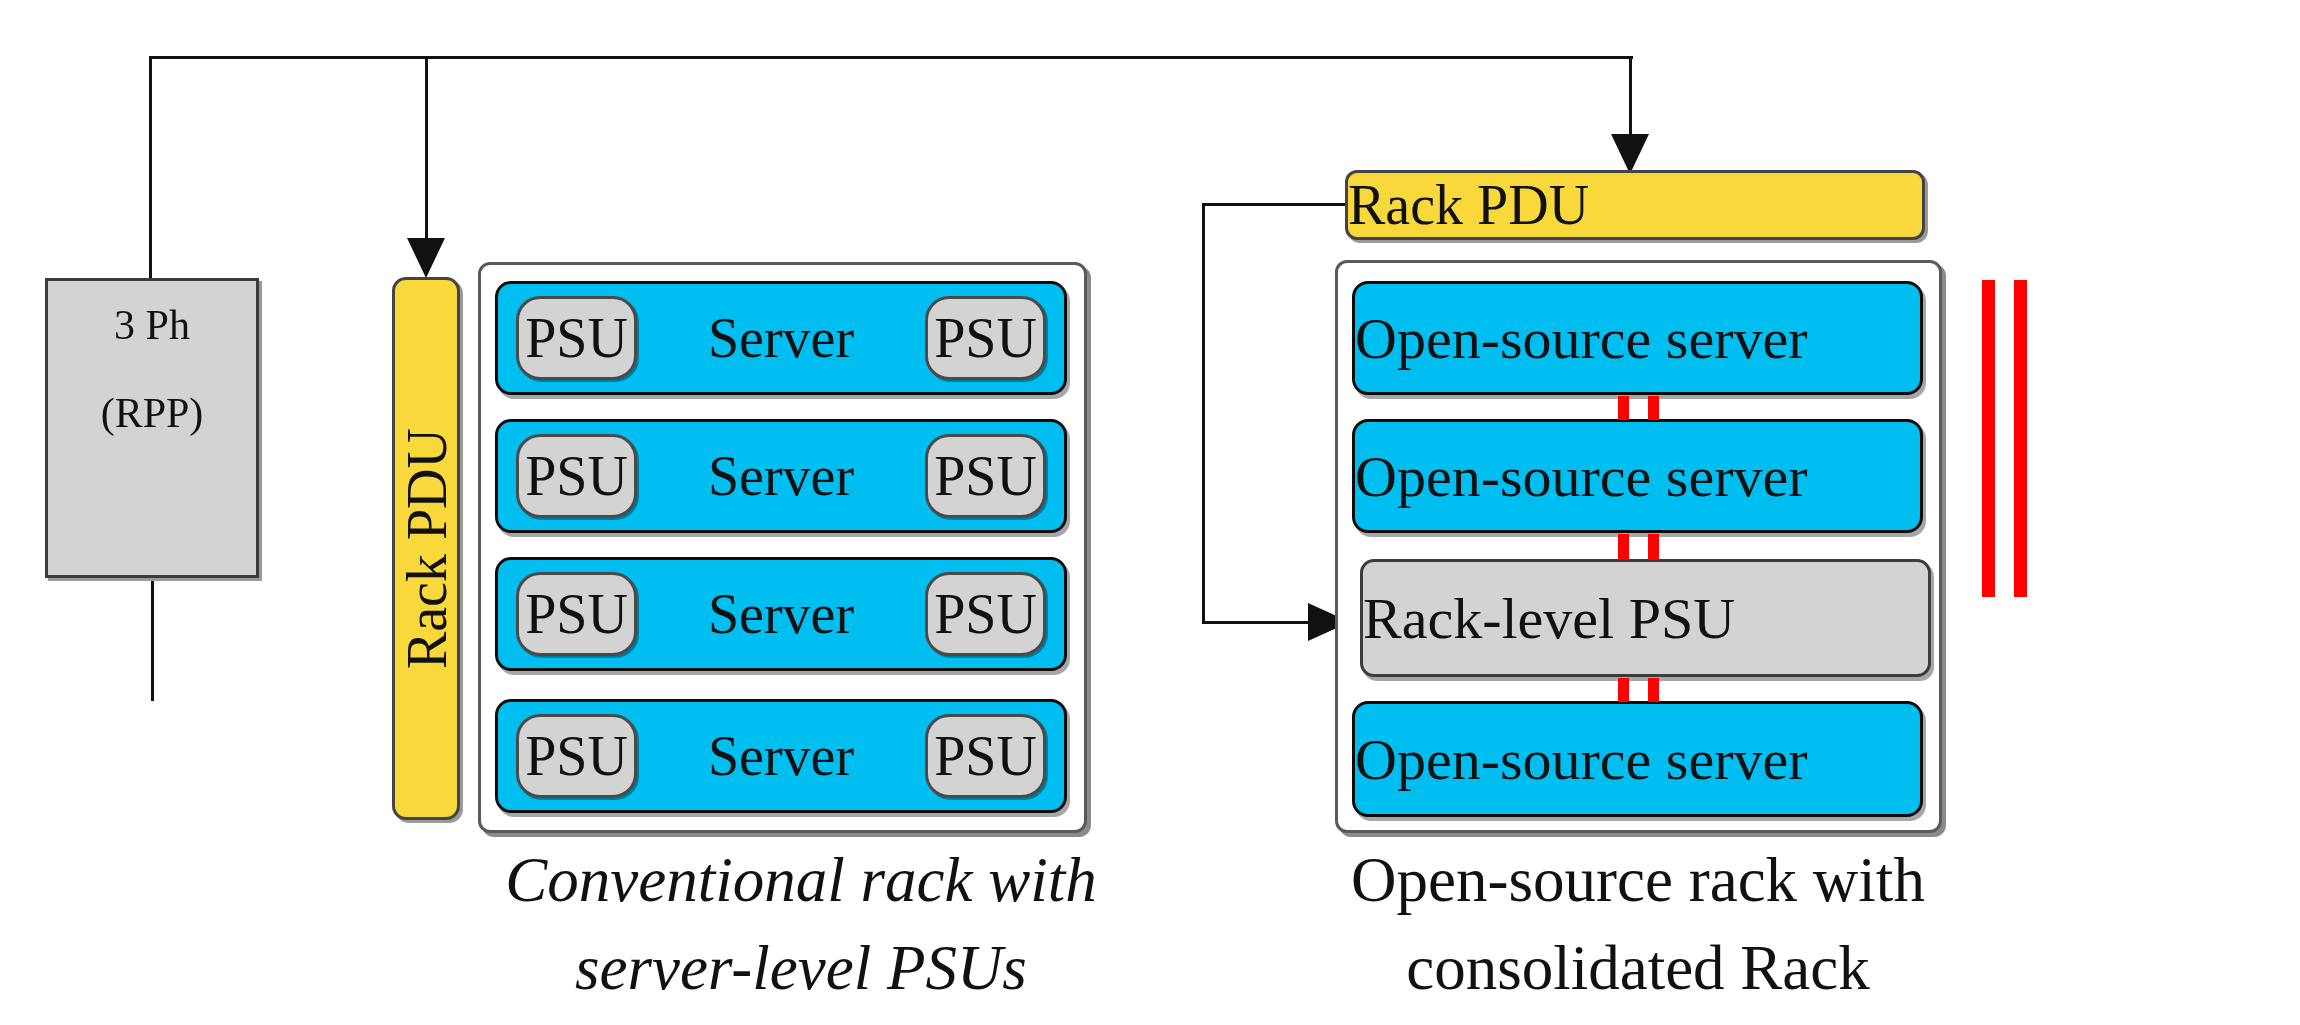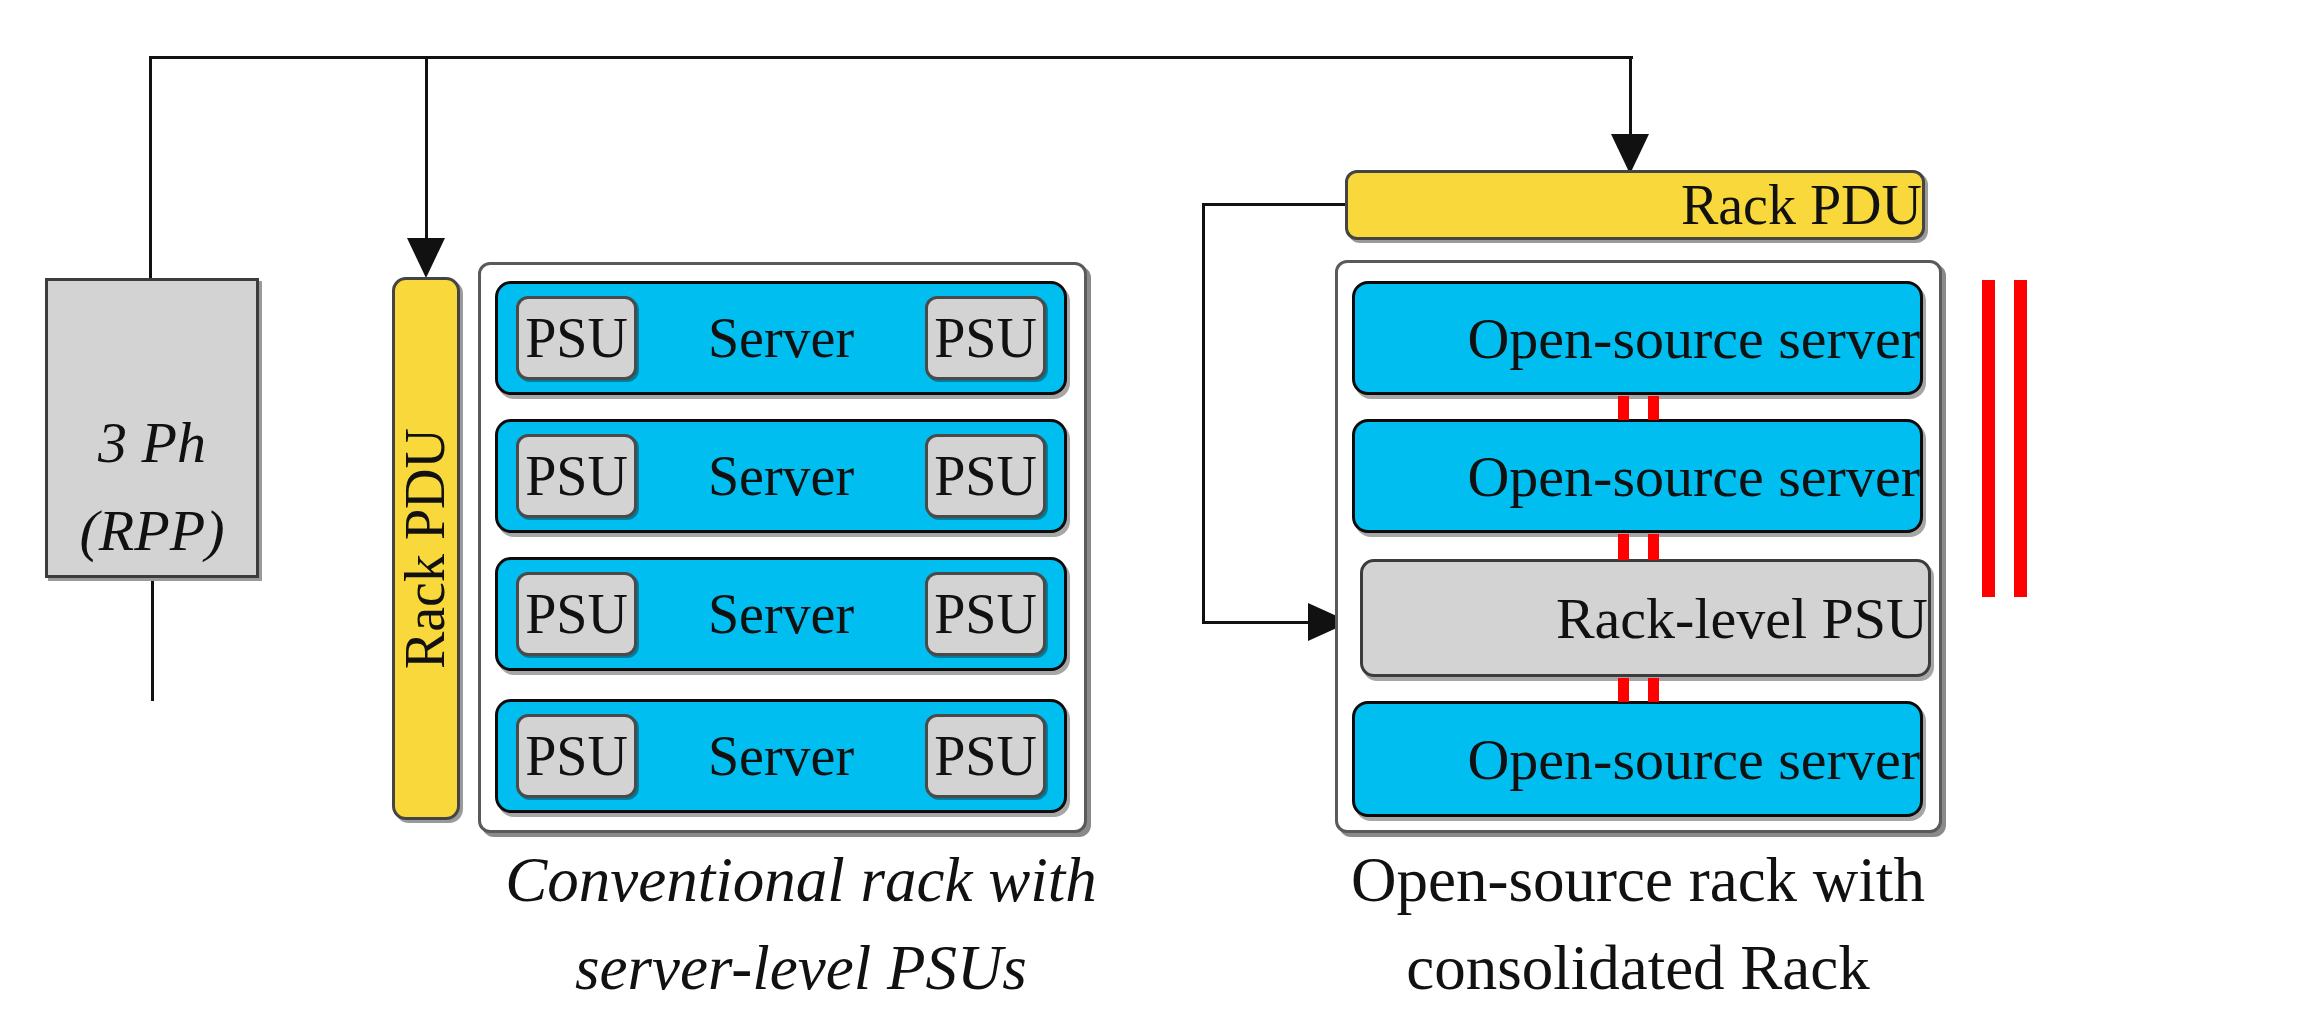--- a/index.html
+++ b/index.html
@@ -7,26 +7,25 @@
     position:relative;width:2300px;height:1025px;background:#ffffff;overflow:hidden;
     font-family:"Liberation Serif","DejaVu Serif",serif;color:#111;
   }
   .line{position:absolute;background:var(--line_black,#111);}
   .arrow-down{position:absolute;width:0;height:0;
     border-left:19px solid transparent;border-right:19px solid transparent;
     border-top:40px solid var(--line_black,#111);}
   .arrow-right{position:absolute;width:0;height:0;
     border-top:19px solid transparent;border-bottom:19px solid transparent;
     border-left:42px solid var(--line_black,#111);}
-  .box{position:absolute;box-sizing:border-box;display:flex;align-items:center;justify-content:flex-end;}
+  .box{position:absolute;box-sizing:border-box;display:flex;align-items:center;justify-content:flex-start;}
   .source-box{
     background:var(--box_gray,#d3d3d3);border:3px solid #3c3c3c;
-    flex-direction:column;font-size:58px;line-height:88px;text-align:center;
+    flex-direction:column;font-size:42px;line-height:88px;text-align:center;
     box-shadow:3px 3px 0 #9a9a9a;
-    font-style:italic;
   }
   .rack{
     background:#ffffff;border:3px solid #5a5a5a;border-radius:12px;
     box-shadow:4px 4px 0 #8a8a8a;
   }
   .pdu-vertical{
     background:var(--pdu_yellow,#f9d83c);border:3px solid #444;border-radius:14px;
     box-shadow:3px 3px 0 #9a9a9a;
   }
   .pdu-vertical .vtext{
@@ -37,21 +36,21 @@
     background:var(--pdu_yellow,#f9d83c);border:3px solid #444;border-radius:12px;
     font-size:56px;box-shadow:3px 3px 0 #9a9a9a;
   }
   .server-row{
     background:var(--server_blue,#00bff0);border:3px solid #0b0b0b;border-radius:16px;
     box-shadow:3px 4px 0 rgba(0,0,0,0.35);
   }
   .conv-row{justify-content:space-between;padding:0 18px;}
   .psu-chip{
     position:relative;width:115px;height:78px;flex:0 0 auto;
-    background:var(--box_gray,#d3d3d3);border:3px solid #4a4a4a;border-radius:12px;
+    background:var(--box_gray,#d3d3d3);border:3px solid #4a4a4a;border-radius:24px;
     display:flex;align-items:center;justify-content:center;
     font-size:56px;box-shadow:2px 2px 0 rgba(0,0,0,0.35);
   }
   .server-label{font-size:56px;}
   .open-row-label{font-size:58px;white-space:nowrap;}
   .gray-row{
     background:var(--box_gray,#d3d3d3);border:3px solid #3c3c3c;border-radius:14px;
     box-shadow:3px 4px 0 rgba(0,0,0,0.35);
   }
   .red-bar{position:absolute;background:var(--busbar_red,#fe0000);}

